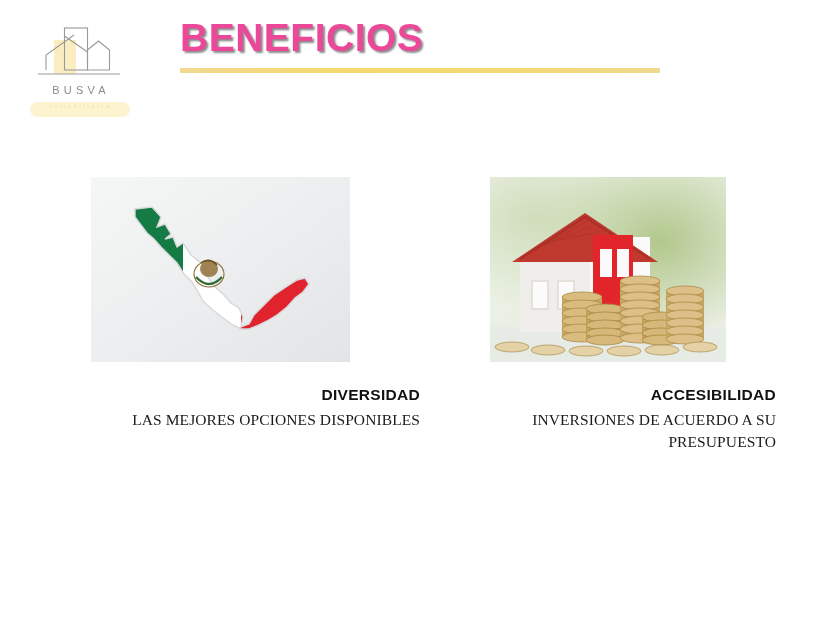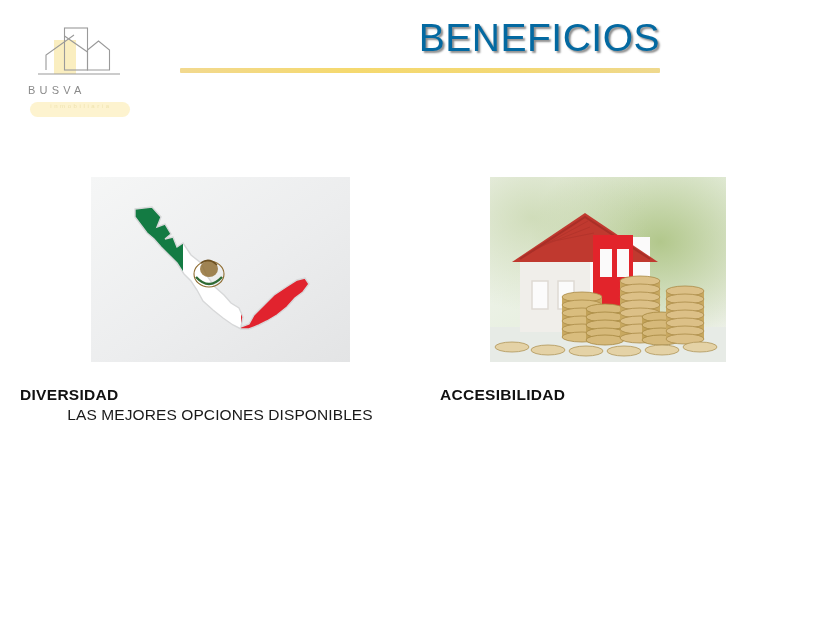--- a/index.html
+++ b/index.html
@@ -31,21 +31,21 @@
     left: 0;
     top: 0;
     width: 110px;
     height: 62px;
   }
   .logo-name {
     position: absolute;
     left: 0;
     top: 62px;
     width: 110px;
-    text-align: left;
+    text-align: center;
     font-size: 11px;
     letter-spacing: 4.2px;
     color: #8a8a8a;
     font-family: "Liberation Sans", sans-serif;
     text-indent: 4px;
   }
   .logo-sub-wrap {
     position: absolute;
     left: 6px;
     top: 80px;
@@ -68,24 +68,24 @@
     white-space: nowrap;
     overflow: hidden;
   }
 
   
   .slide-title {
     position: absolute;
     left: 180px;
     top: 16px;
     width: 480px;
-    text-align: right;
+    text-align: left;
     font-size: 39px;
-    font-weight: normal;
-    color: #0369a1;
+    font-weight: bold;
+    color: #ec4899;
     letter-spacing: 0.5px;
     text-shadow: 2px 2px 2px rgba(0,0,0,0.45);
     font-family: "Liberation Sans", sans-serif;
   }
   .title-rule {
     position: absolute;
     left: 180px;
     top: 68px;
     width: 480px;
     height: 5px;
@@ -113,35 +113,36 @@
   }
   .photo-right {
     width: 236px;
     height: 185px;
     background: #f4f6f0;
   }
 
   
   .cap-head {
     margin-top: 24px;
-    text-align: left;
+    text-align: right;
     font-size: 15.5px;
     font-weight: bold;
     color: #111111;
     letter-spacing: 0.3px;
     font-family: "Liberation Sans", sans-serif;
   }
   .cap-body {
-    text-align: center;
+    margin-top: 5px;
+    text-align: right;
     font-size: 15.5px;
     font-weight: normal;
     color: #1a1a1a;
     line-height: 1.42;
     letter-spacing: 0.1px;
-    font-family: Liberation Sans, sans-serif;
+    font-family: Liberation Serif, serif;
   }
   .cap-body span { display: block; }
 </style>
 </head>
 <body>
 
 <div id="slide">
 
   <div class="logo-block">
 
@@ -320,15 +321,19 @@
             <ellipse cx="96" cy="174" rx="17" ry="5"></ellipse>
             <ellipse cx="134" cy="174" rx="17" ry="5"></ellipse>
             <ellipse cx="172" cy="173" rx="17" ry="5"></ellipse>
             <ellipse cx="210" cy="170" rx="17" ry="5"></ellipse>
           </g>
         </g>
       </svg>
     </div>
 
     <div class="cap-head">ACCESIBILIDAD</div>
+    <div class="cap-body">
+      <span>INVERSIONES DE ACUERDO A SU</span>
+      <span>PRESUPUESTO</span>
+    </div>
   </div>
 
 </div>
 
 </body></html>

